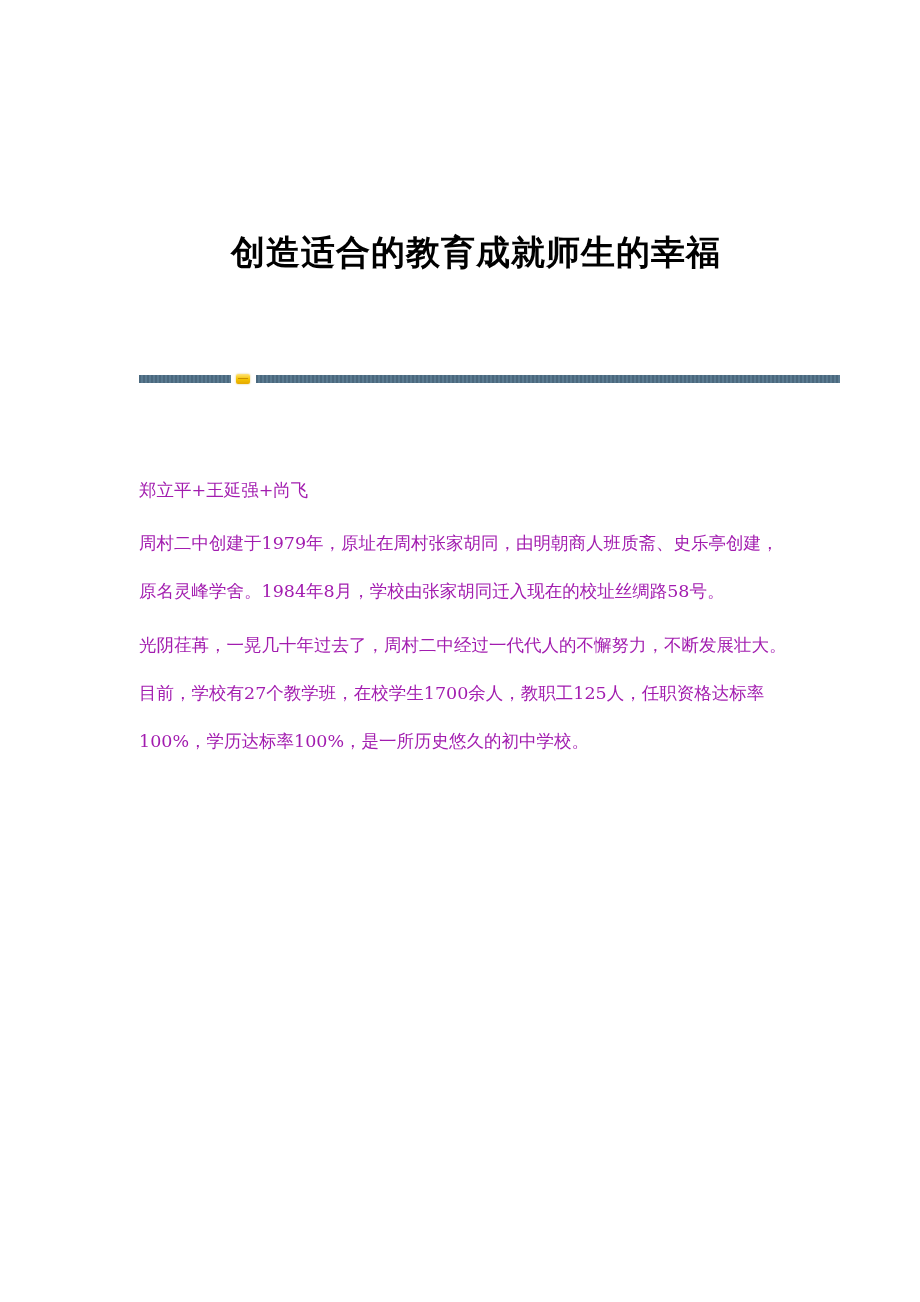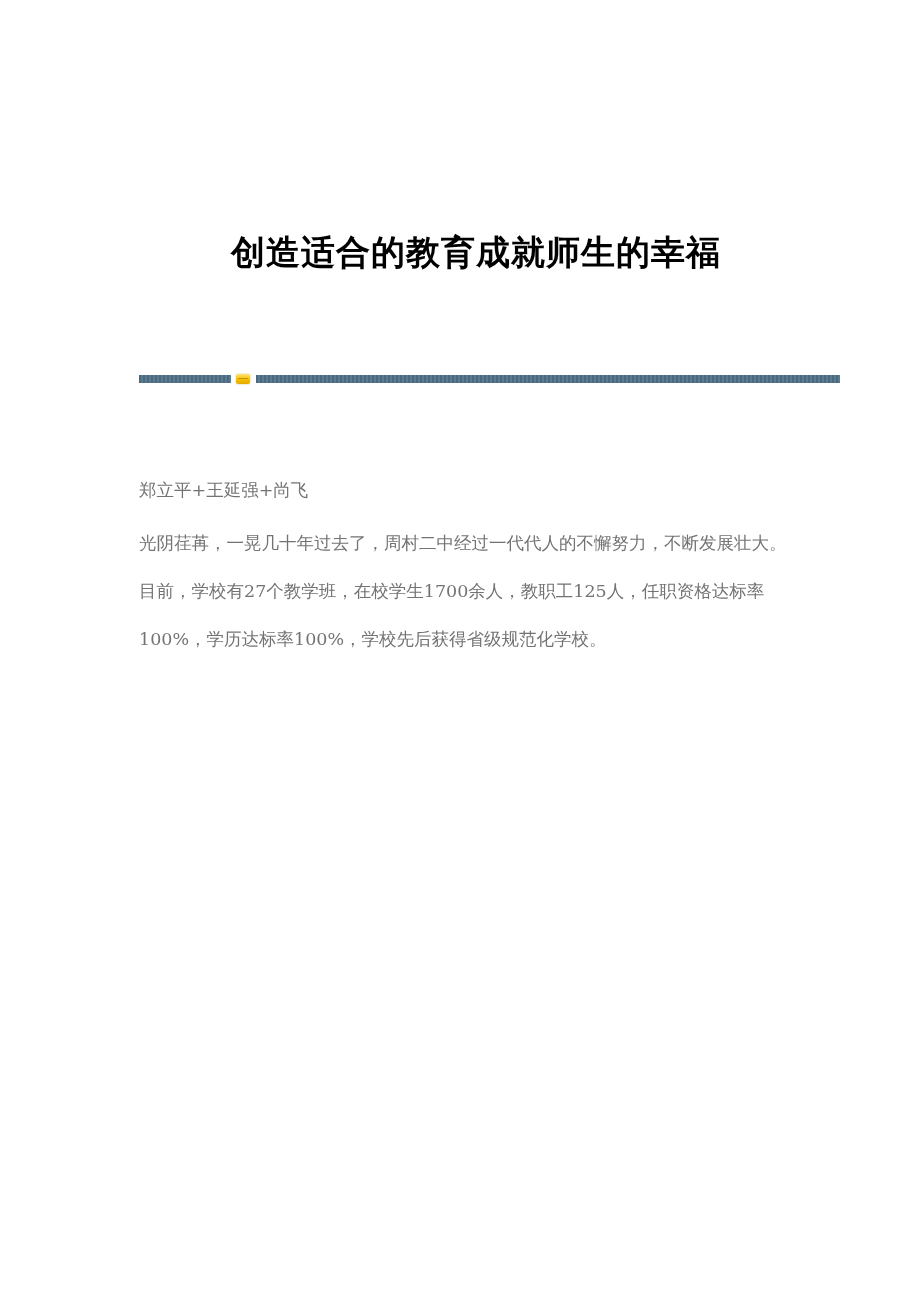--- a/index.html
+++ b/index.html
@@ -72,21 +72,21 @@
       background: #4f6e85;
       background-image: repeating-linear-gradient(90deg, #4a687e 0 2px, #5a7a90 2px 4px);
     }
     .content {
       position: absolute;
       left: 139px;
       top: 466px;
       width: 650px;
       font-size: 17.5px;
       line-height: 48px;
-      color: #737373;
+      color: #a21caf;
     }
     .content p {
       margin: 0 0 6px 0;
     }
     .content p.authors {
       margin-bottom: 5px;
     }
   </style>
 </head>
 <body>
@@ -94,14 +94,15 @@
 <h1 class="title">创造适合的教育成就师生的幸福</h1>
 
 <div class="divider">
   <div class="bar-left"></div>
   <div class="ornament"></div>
   <div class="bar-right"></div>
 </div>
 
 <div class="content">
   <p class="authors">郑立平+王延强+尚飞</p>
-  <p>光阴荏苒，一晃几十年过去了，周村二中经过一代代人的不懈努力，不断发展壮大。目前，学校有27个教学班，在校学生1700余人，教职工125人，任职资格达标率100%，学历达标率100%，学校先后获得省级规范化学校。</p>
+  <p>周村二中创建于1979年，原址在周村张家胡同，由明朝商人班质斋、史乐亭创建，原名灵峰学舍。1984年8月，学校由张家胡同迁入现在的校址丝绸路58号。</p>
+  <p>光阴荏苒，一晃几十年过去了，周村二中经过一代代人的不懈努力，不断发展壮大。目前，学校有27个教学班，在校学生1700余人，教职工125人，任职资格达标率100%，学历达标率100%，是一所历史悠久的初中学校。</p>
 </div>
 
 </body></html>

